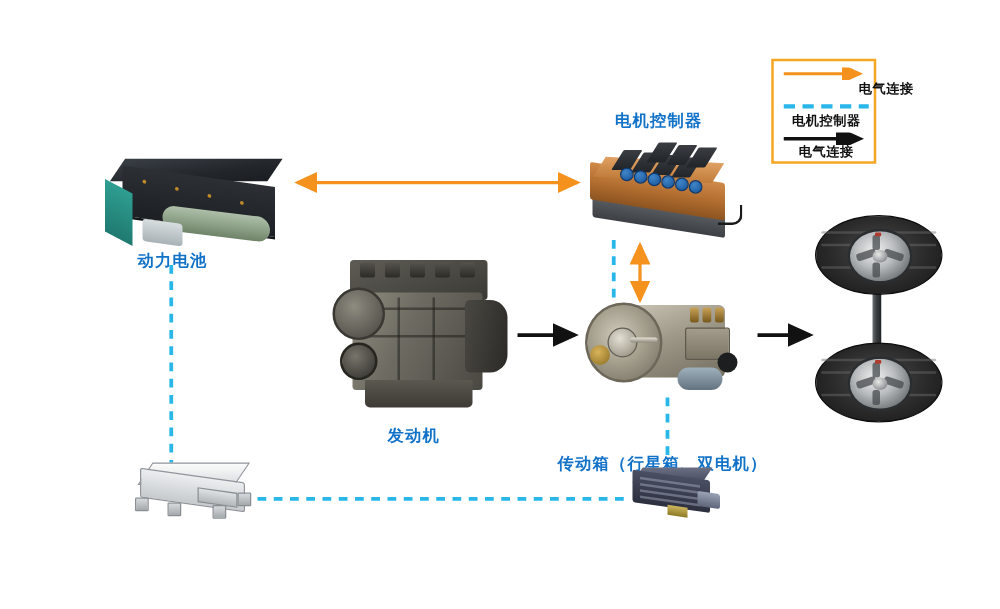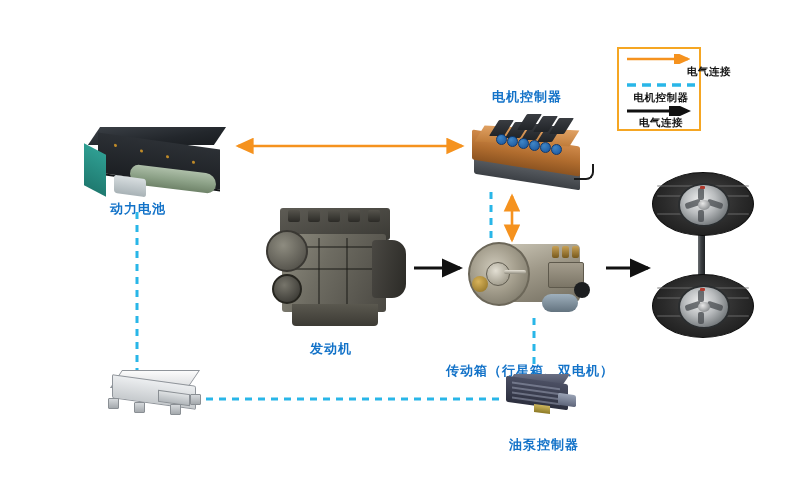--- a/index.html
+++ b/index.html
@@ -425,21 +425,20 @@
     <div class="opc-top"></div>
     <div class="opc-body">
       <div class="opc-fin" style="left:6px;top:5px;width:48px;"></div>
       <div class="opc-fin" style="left:6px;top:10px;width:48px;"></div>
       <div class="opc-fin" style="left:6px;top:15px;width:48px;"></div>
       <div class="opc-fin" style="left:6px;top:20px;width:48px;"></div>
     </div>
     <div class="opc-conn"></div>
     <div class="opc-gold"></div>
   </div>
-  <div class="label" style="left:494px;top:436px;width:100px;">油泵控制器</div>
 
   <div class="node axle">
     <div class="shaft"></div>
 
     <div class="tire" style="left:16px;top:6px;">
       <div class="tread" style="top:12px;"></div>
       <div class="tread" style="top:22px;"></div>
       <div class="tread" style="top:40px;"></div>
     </div>
     <div class="rim" style="left:42px;top:17px;">

